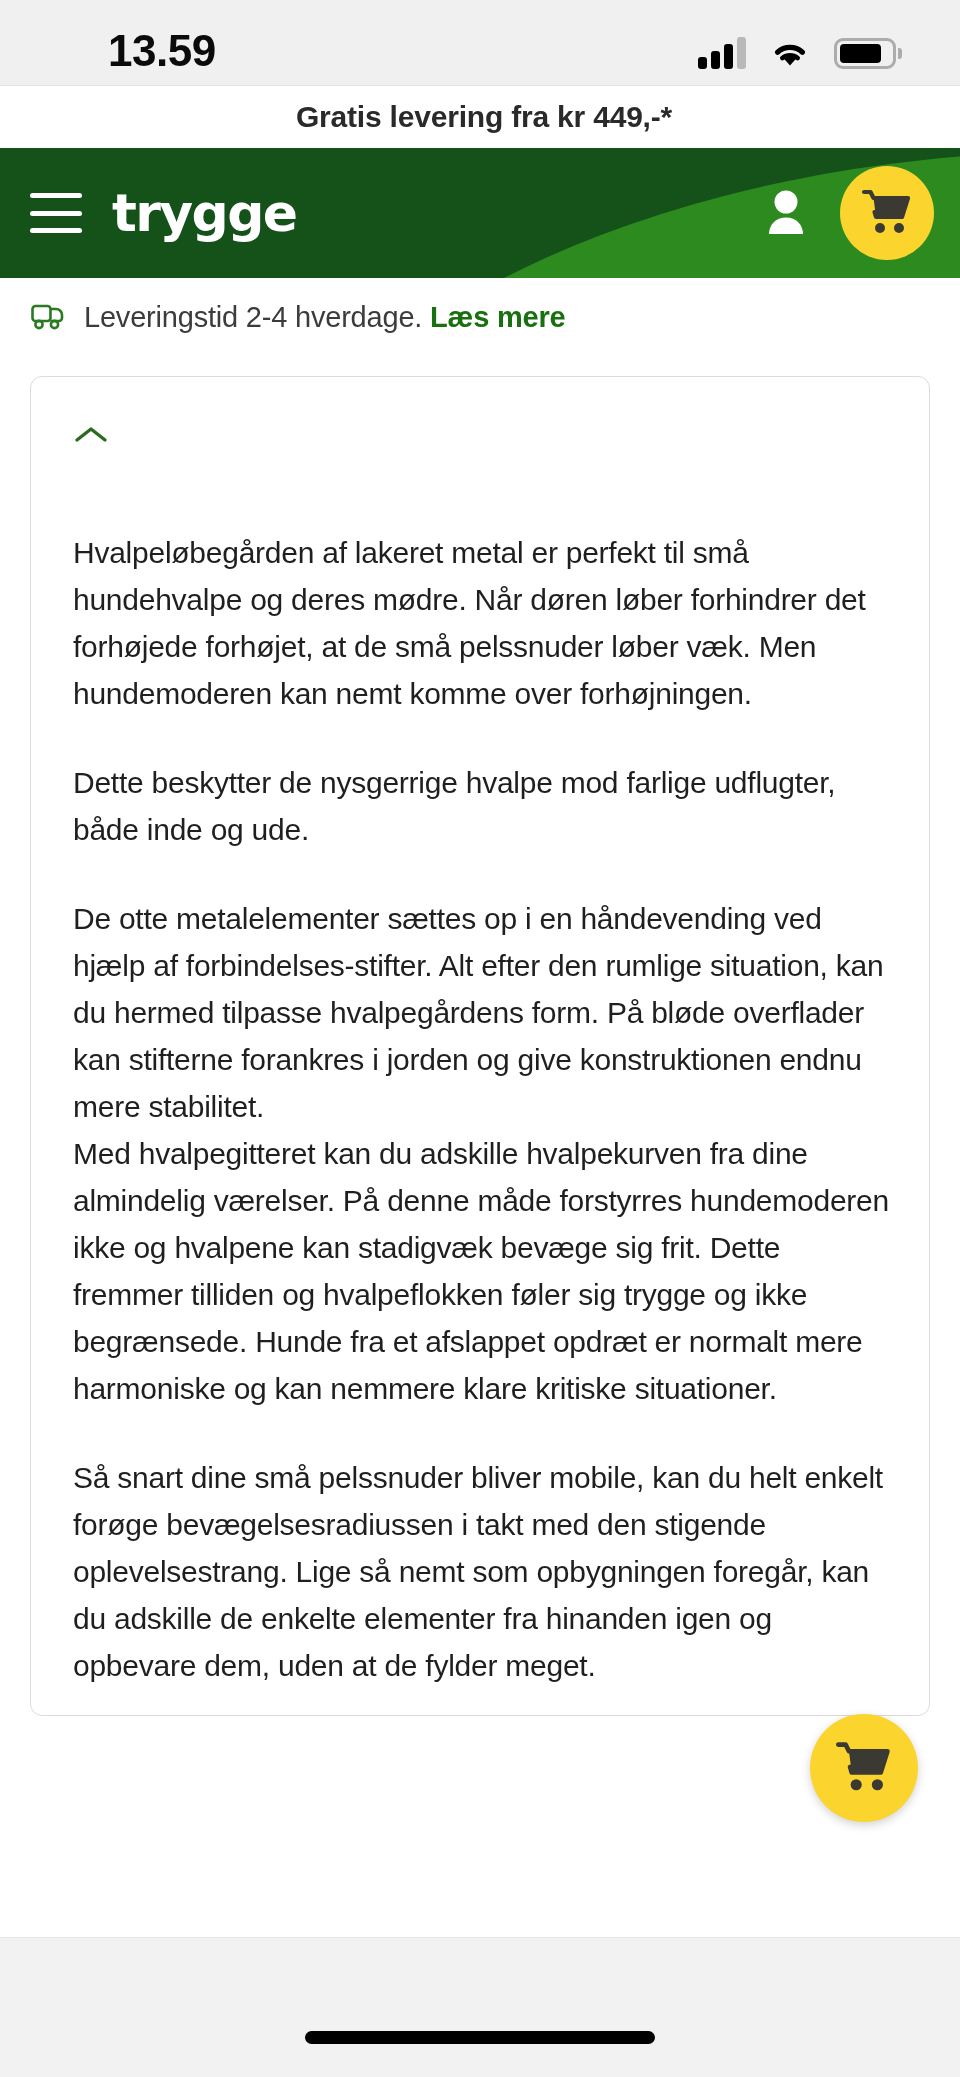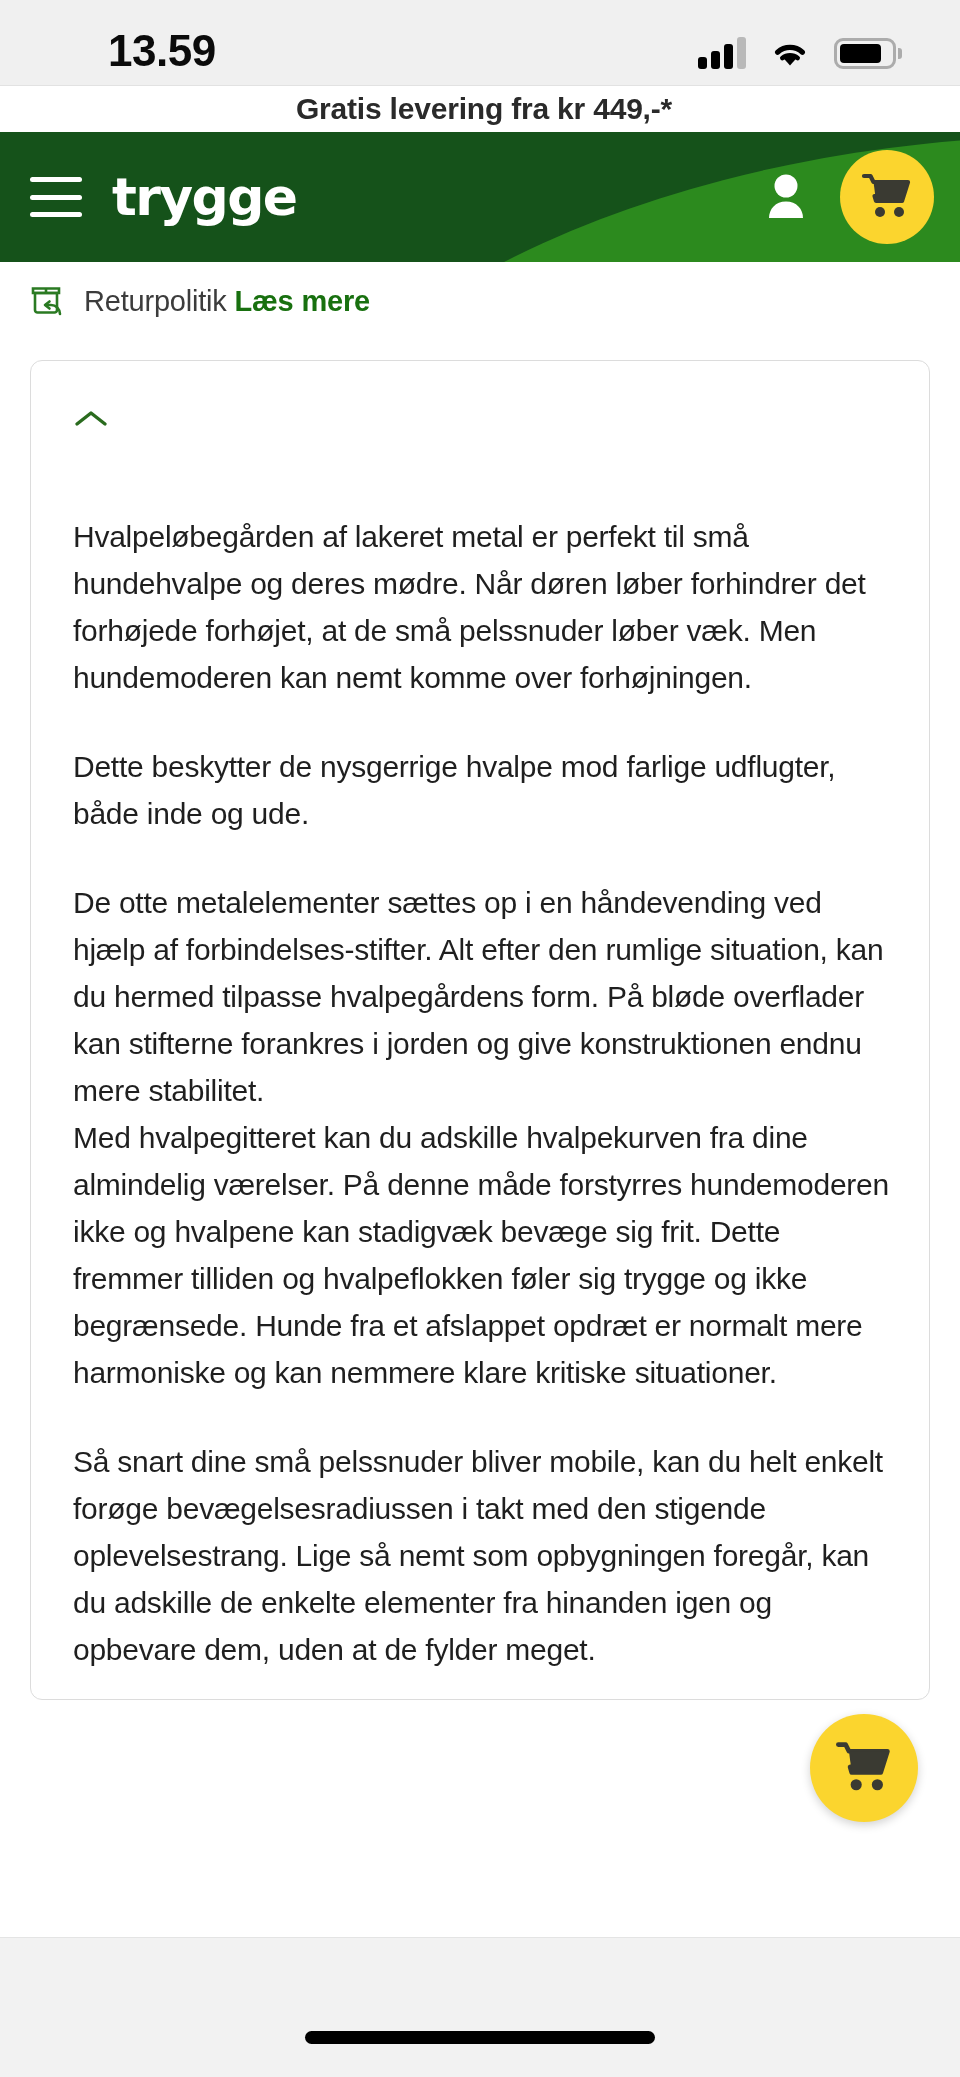--- a/index.html
+++ b/index.html
@@ -80,21 +80,21 @@
   }
   .battery-tip {
     width: 4px; height: 11px;
     background: #acacac;
     border-radius: 0 3px 3px 0;
     margin-left: 2px;
   }
 
   
   .promo {
-    height: 46px;
+    height: 62px;
     background: #ffffff;
     display: flex;
     align-items: center;
     justify-content: center;
     margin-left: 8px;
   }
   .promo-text {
     font-size: 30px;
     font-weight: bold;
     color: #2a2a2a;
@@ -305,33 +305,32 @@
           <path d="M12.5 10 h34.5 l-6 19 h-26 Z" fill="#3a3a32"></path>
           <circle cx="19" cy="40" r="5" fill="#3a3a32"></circle>
           <circle cx="38" cy="40" r="5" fill="#3a3a32"></circle>
         </svg>
       </div>
     </div>
   </div>
 
   <div class="delivery">
 
-
     <div class="delivery-row">
       <svg class="delivery-icon" viewBox="0 0 36 34">
-        <path d="M5 9 h22 v17 a2.5 2.5 0 0 1 -2.5 2.5 h-17 a2.5 2.5 0 0 1 -2.5 -2.5 Z" fill="none" stroke="#2a7a22" stroke-width="2.6"></path>
-        <path d="M3 4.5 h26 v4.5 h-26 Z" fill="none" stroke="#2a7a22" stroke-width="2.6"></path>
-        <path d="M16 4.5 v4.5" stroke="#2a7a22" stroke-width="2.6"></path>
-        <path d="M30 30 a9 9 0 0 0 -9 -9 h-5" fill="none" stroke="#2a7a22" stroke-width="2.6" stroke-linecap="round"></path>
-        <path d="M19.5 17.5 L15 21 l4.5 3.5" fill="none" stroke="#2a7a22" stroke-width="2.6" stroke-linecap="round" stroke-linejoin="round"></path>
+        <rect x="2.5" y="6" width="18" height="15" rx="3" fill="none" stroke="#2a7a22" stroke-width="2.6"></rect>
+        <path d="M20.5 9 h5.5 a6 6 0 0 1 6 6 v3 a3 3 0 0 1 -3 3 h-8.5" fill="none" stroke="#2a7a22" stroke-width="2.6" stroke-linejoin="round"></path>
+        <circle cx="9" cy="24.5" r="3.6" fill="none" stroke="#2a7a22" stroke-width="2.6"></circle>
+        <circle cx="24.5" cy="24.5" r="3.6" fill="none" stroke="#2a7a22" stroke-width="2.6"></circle>
       </svg>
       <div class="delivery-text">
-        <span>Returpolitik </span><span class="link-green">Læs mere</span>
+        <span>Leveringstid 2-4 hverdage. </span><span class="link-green">Læs mere</span>
       </div>
     </div>
+
 
   </div>
 
   <div class="card">
 
     <div class="card-head">
       <svg class="chevron" viewBox="0 0 40 24">
         <path d="M6 17 L20 6 L34 17" fill="none" stroke="#2a6b1e" stroke-width="3.4" stroke-linecap="round" stroke-linejoin="round"></path>
       </svg>
     </div>

